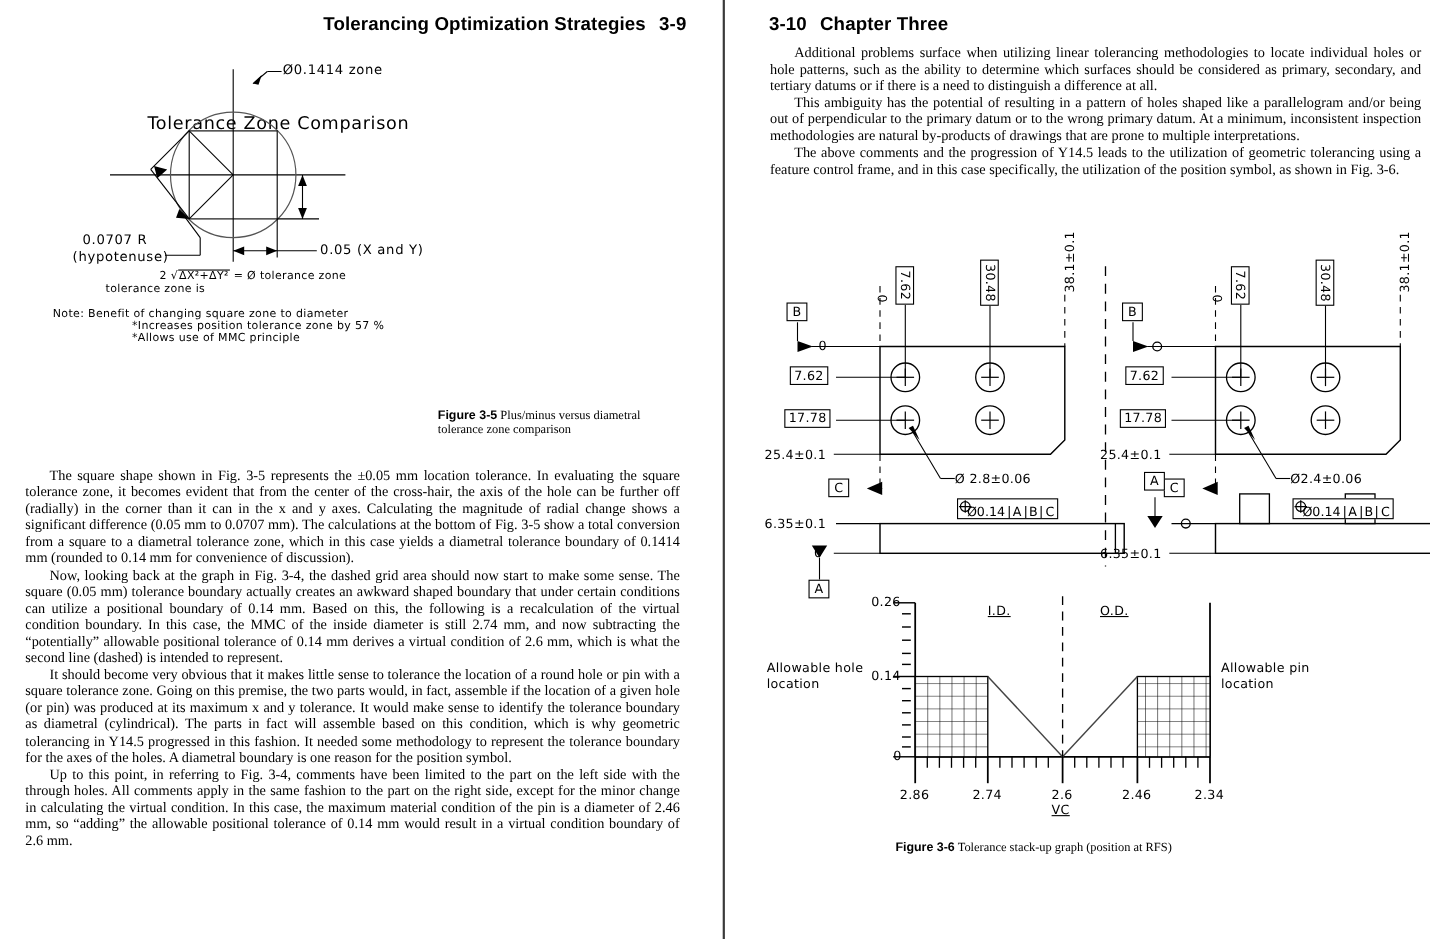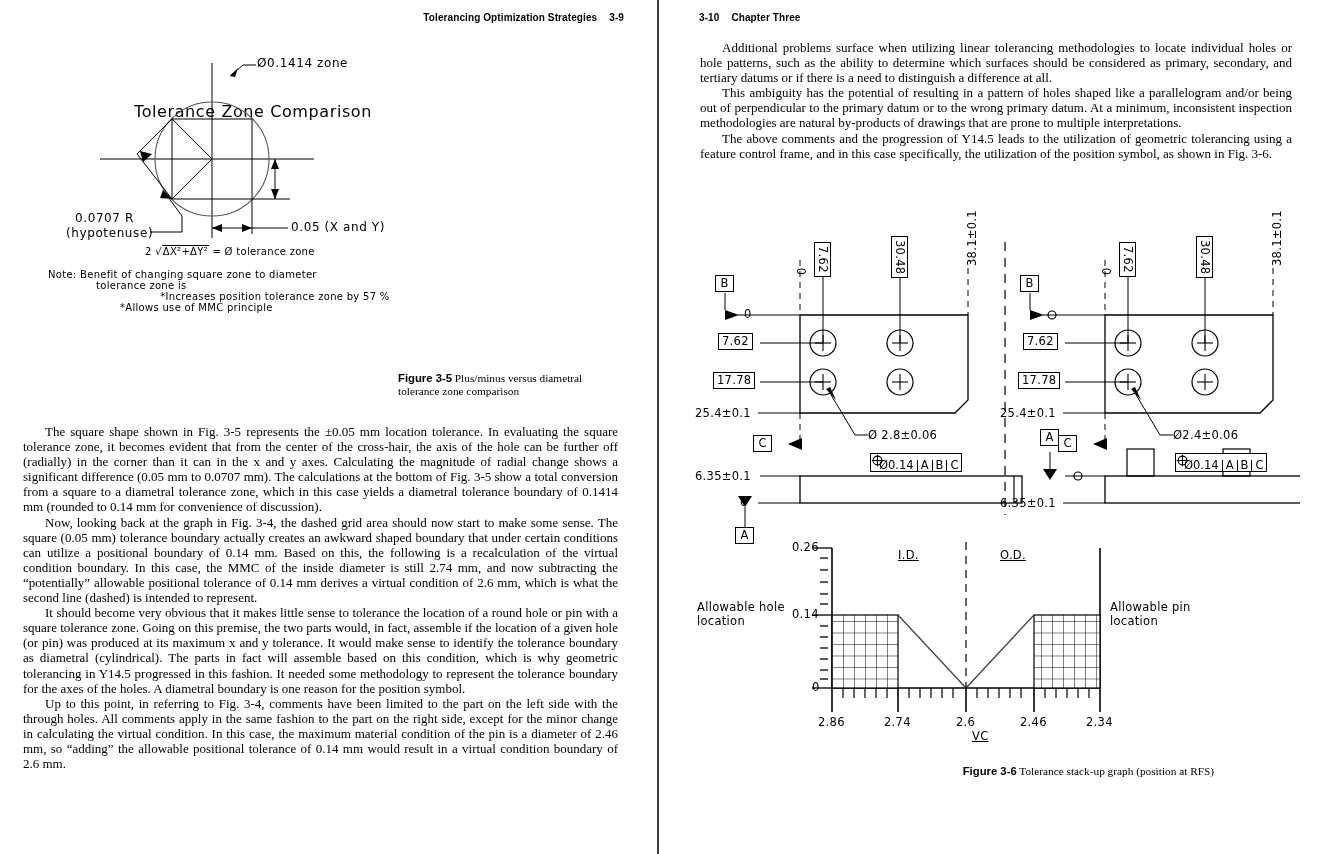--- a/index.html
+++ b/index.html
@@ -16,21 +16,21 @@
   .page-left  { left:0;   width:657px; }
   .page-right { left:659px; width:658px; }
   .gutter {
     position:absolute; left:657px; top:0; width:2px; height:854px;
     background:#3a3a3a;
   }
 
   
   .runhead {
     font-family:"Liberation Sans", sans-serif;
-    font-weight:bold; font-size:10px; letter-spacing:.1px;
+    font-weight:bold; font-size:17px; letter-spacing:.1px;
   }
   .runhead-left  { position:absolute; right:33px; top:12px; white-space:nowrap; }
   .runhead-right { position:absolute; left:699px; top:12px; white-space:nowrap; }
   .runhead .pg { margin-left:12px; }
 
   
   .bodytext {
     font-size:13.0px; line-height:15.1px; text-align:justify;
     font-family:"Liberation Serif", serif;
   }
@@ -147,23 +147,23 @@
     <div class="cad" style="position:absolute; left:75px; top:173px;">0.0707  R</div>
     <div class="cad" style="position:absolute; left:66px; top:188px;">(hypotenuse)</div>
     <div class="cad" style="position:absolute; left:291px; top:182px;">0.05  (X  and  Y)</div>
 
     <div class="eqblock">
       <div class="eqline" style="margin-left:145px;">
         <span>2</span>
         √<span class="rad">ΔX²+ΔY²</span>
         <span>=  Ø  tolerance  zone</span>
       </div>
+      <div class="eqline" style="margin-left:96px;">tolerance  zone  is</div>
       <div class="eqline" style="margin-left:48px; margin-top:12px;">Note:  Benefit  of  changing  square  zone  to  diameter</div>
-      <div class="eqline" style="margin-left:96px;">tolerance  zone  is</div>
-      <div class="eqline" style="margin-left:120px;text-align:center;">*Increases  position  tolerance  zone  by  57  %</div>
+      <div class="eqline" style="margin-left:120px;">*Increases  position  tolerance  zone  by  57  %</div>
       <div class="eqline" style="margin-left:120px;">*Allows  use  of  MMC  principle</div>
     </div>
   </div>
 
   <div class="caption cap-35">
     <b>Figure 3-5</b>
     <span>Plus/minus versus diametral tolerance zone comparison</span>
   </div>
 
   <div class="bodytext col-left-text">
@@ -405,28 +405,28 @@
     <div class="datumbox" style="left:340px; top:199px;">A</div>
     <div class="lbl" style="left:300px; top:266px;">6.35±0.1</div>
 
     <div class="chart-lbl" style="left:92px; top:310px;">0.26</div>
     <div class="chart-lbl" style="left:92px; top:377px;">0.14</div>
     <div class="chart-lbl" style="left:112px; top:450px;">0</div>
 
     <div class="chart-lbl" style="left:118px; top:485px;">2.86</div>
     <div class="chart-lbl" style="left:184px; top:485px;">2.74</div>
     <div class="chart-lbl" style="left:256px; top:485px;">2.6</div>
-    <div class="chart-lbl" style="left:272px; top:499px;text-decoration:underline;">VC</div>
+    <div class="chart-lbl" style="left:256px; top:499px;text-decoration:underline;">VC</div>
     <div class="chart-lbl" style="left:320px; top:485px;">2.46</div>
     <div class="chart-lbl" style="left:386px; top:485px;">2.34</div>
 
     <div class="chart-lbl und" style="left:198px; top:318px;">I.D.</div>
     <div class="chart-lbl und" style="left:300px; top:318px;">O.D.</div>
 
     <div class="chart-lbl" style="left:-3px; top:370px; width:95px;">Allowable hole location</div>
     <div class="chart-lbl" style="left:410px; top:370px; width:95px;">Allowable pin location</div>
   </div>
 
-  <div class="caption cap-36" style="left:155px; top:765px; position:absolute;text-align:right;">
+  <div class="caption cap-36" style="left:155px; top:765px; position:absolute;">
     <b>Figure 3-6</b>
     <span>Tolerance stack-up graph (position at RFS)</span>
   </div>
 </div>
 
 </body></html>

